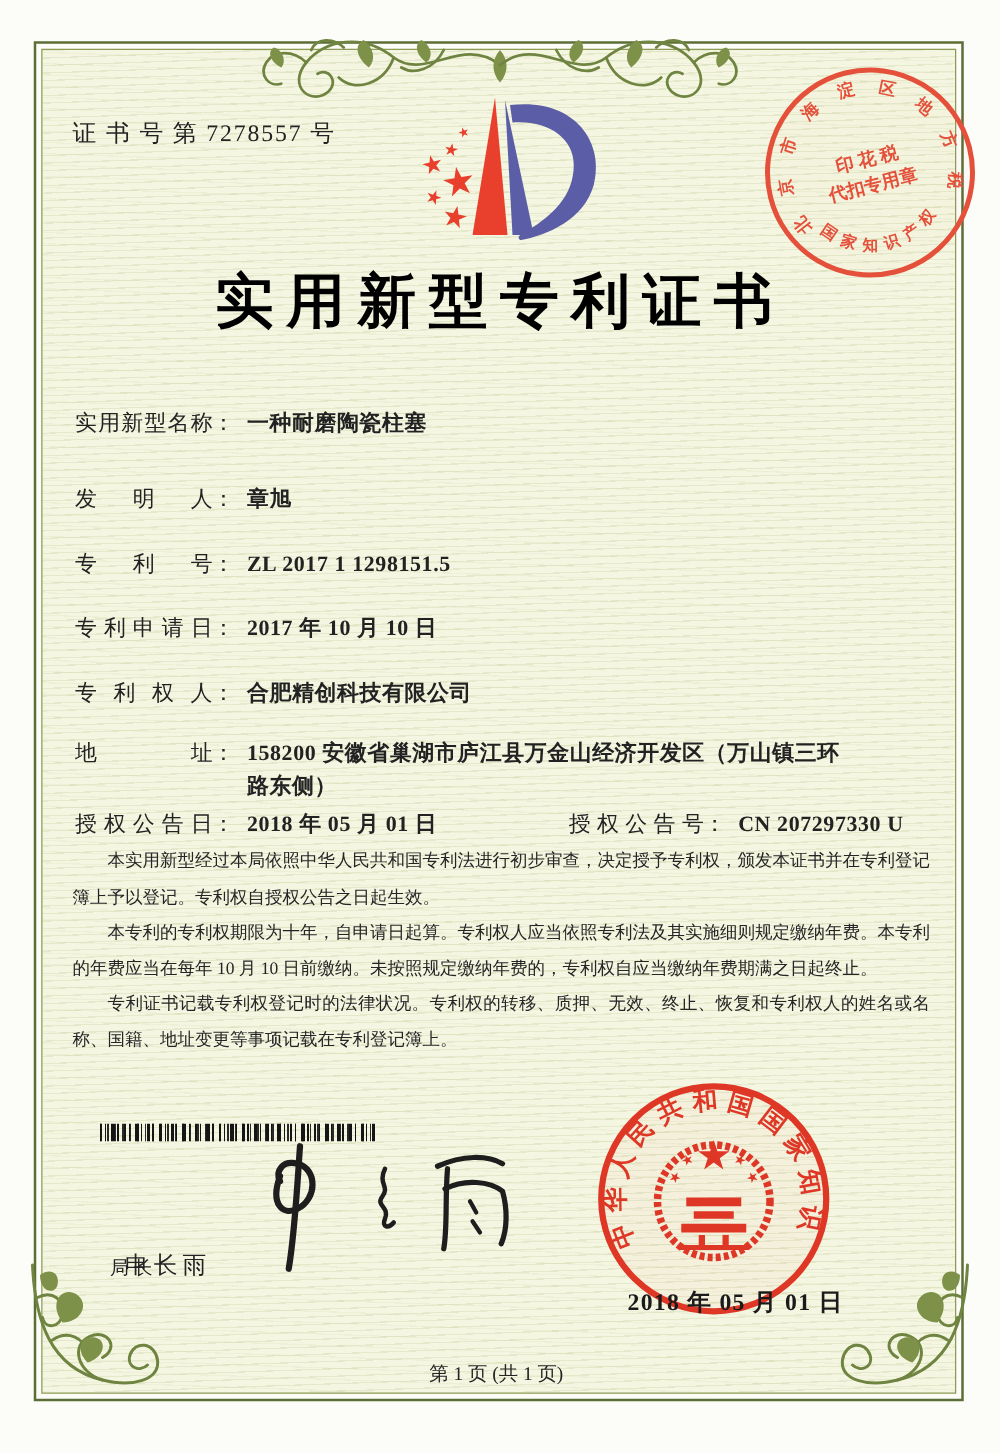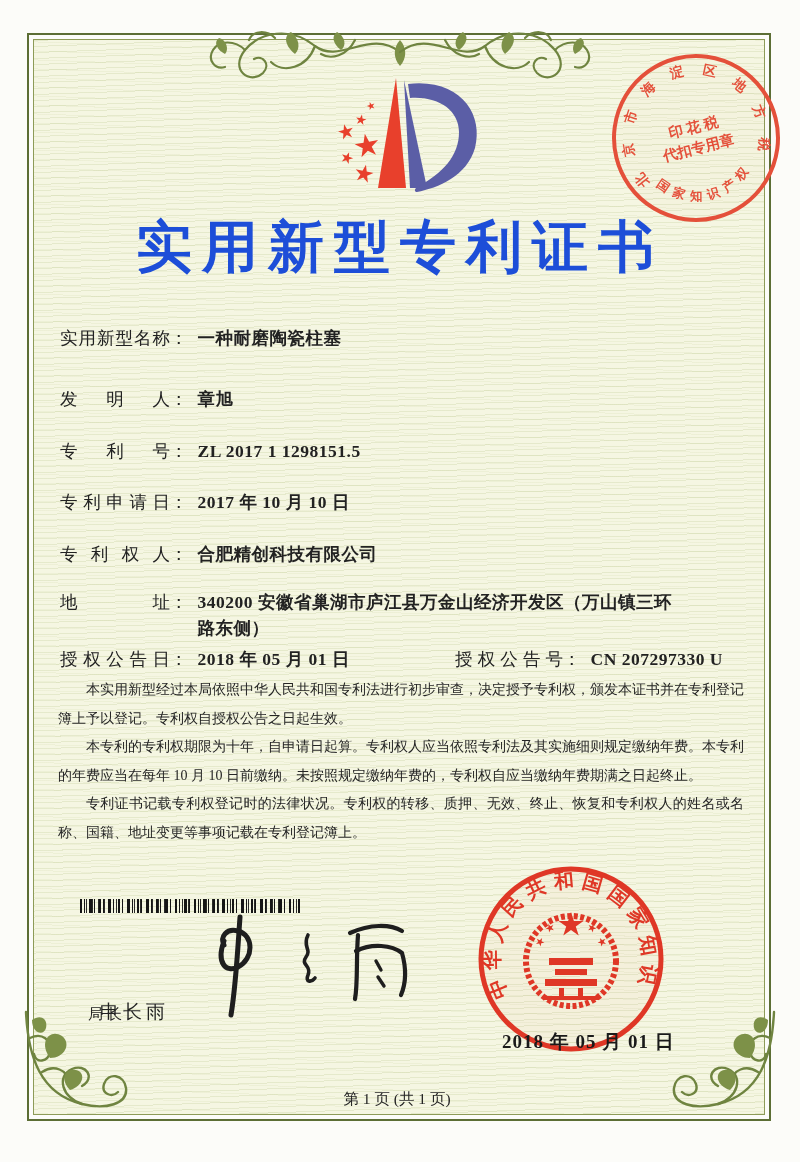--- a/index.html
+++ b/index.html
@@ -25,21 +25,21 @@
   
   .ornament-top{position:absolute;left:50%;transform:translateX(-50%);top:10px;z-index:2;}
   .ornament-bl{position:absolute;left:16px;top:998px;z-index:2;}
   .ornament-br{position:absolute;right:16px;top:998px;z-index:2;transform:scaleX(-1);}
   
   .cert-no{position:absolute;left:58px;top:94px;font-size:19px;letter-spacing:1.5px;z-index:3;}
   .logo{position:absolute;left:320px;top:70px;z-index:3;}
   .tax-stamp{position:absolute;left:610px;top:52px;z-index:4;transform:rotate(-14deg);}
   .title{
     position:absolute;left:0;top:210px;width:100%;text-align:center;z-index:3;
-    font-size:56px;font-weight:700;letter-spacing:10px;color:#1d4ed8;
+    font-size:47px;font-weight:700;letter-spacing:10px;color:#000000;
   }
   
   .frow{position:absolute;left:60px;display:flex;align-items:flex-start;font-size:17.5px;z-index:3;line-height:1.5;}
   .jspread{display:flex;justify-content:space-between;width:110px;flex:none;}
   .colon{flex:none;}
   .fval{margin-left:10px;letter-spacing:0.5px;font-weight:bold;}
   .fval-addr{width:486px;}
   .grant-no-group{position:absolute;left:395px;top:0;display:flex;}
   
   .paras{position:absolute;left:58px;top:676px;width:686px;z-index:3;}
@@ -109,20 +109,21 @@
       <path d="M14,40 C26,34 36,42 34,54 C32,64 20,66 18,56"></path>
       <path d="M26,74 C38,66 52,72 52,84"></path>
     </g>
     <g fill="#7d9148" stroke="none">
       <path d="M34,60 C22,44 34,30 46,38 C56,46 48,60 34,60 Z"></path>
       <path d="M54,92 C44,82 48,70 60,72 C70,74 68,88 54,92 Z"></path>
       <path d="M16,22 C24,16 32,20 30,30 C28,38 16,36 16,22 Z"></path>
     </g>
   </svg>
 
+  <div class="cert-no">证 书 号 第 7278557 号</div>
 
   <svg class="logo" width="165" height="142" viewBox="0 0 165 142">
     <defs>
       <polygon id="star" points="0,-10 2.25,-3.1 9.51,-3.1 3.63,1.18 5.88,8.09 0,3.82 -5.88,8.09 -3.63,1.18 -9.51,-3.1 -2.25,-3.1"></polygon>
     </defs>
     <polygon points="76,8 58,118 86,118" fill="#e8402c"></polygon>
     <polygon points="84,10 90,118 107,118" fill="#5b5ea6"></polygon>
     <path d="M88,14 C140,8 164,44 155,78 C147,106 118,118 97,122 C95,122 94,120 96,118 C123,103 139,86 139,62 C139,40 118,26 90,28 Z" fill="#5b5ea6"></path>
     <g fill="#e8402c">
       <use href="#star" transform="translate(44,104) scale(0.95) rotate(12)"></use>
@@ -200,21 +201,21 @@
       </span>
       <span class="colon">：</span>
     <span class="fval">合肥精创科技有限公司</span>
   </div>
   <div class="frow" style="top:589px">
     <span class="jspread">
         <span>地</span>
         <span>址</span>
       </span>
       <span class="colon">：</span>
-    <span class="fval fval-addr">340200 安徽省巢湖市庐江县万金山经济开发区（万山镇三环路东侧）</span>
+    <span class="fval fval-addr">158200 安徽省巢湖市庐江县万金山经济开发区（万山镇三环路东侧）</span>
   </div>
   <div class="frow" style="top:646px;width:686px">
     <span class="jspread">
         <span>授</span>
         <span>权</span>
         <span>公</span>
         <span>告</span>
         <span>日</span>
       </span>
       <span class="colon">：</span>

